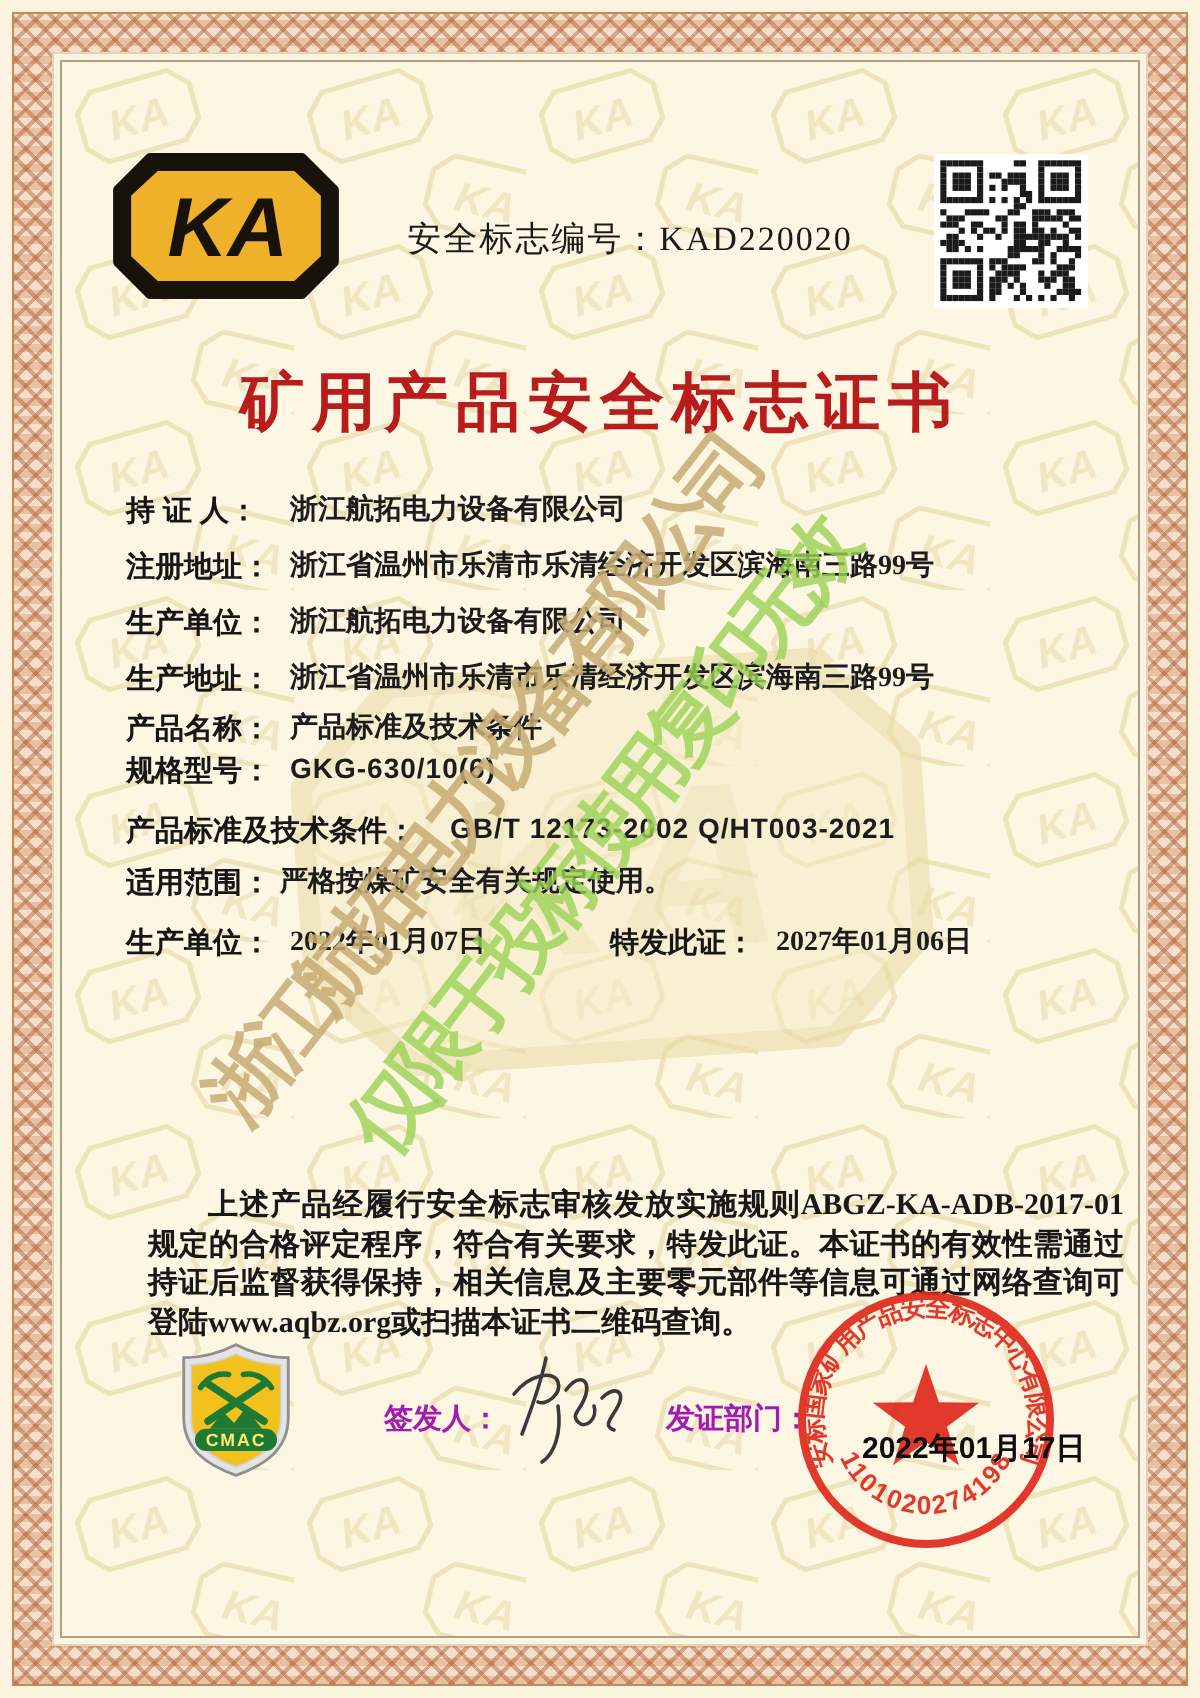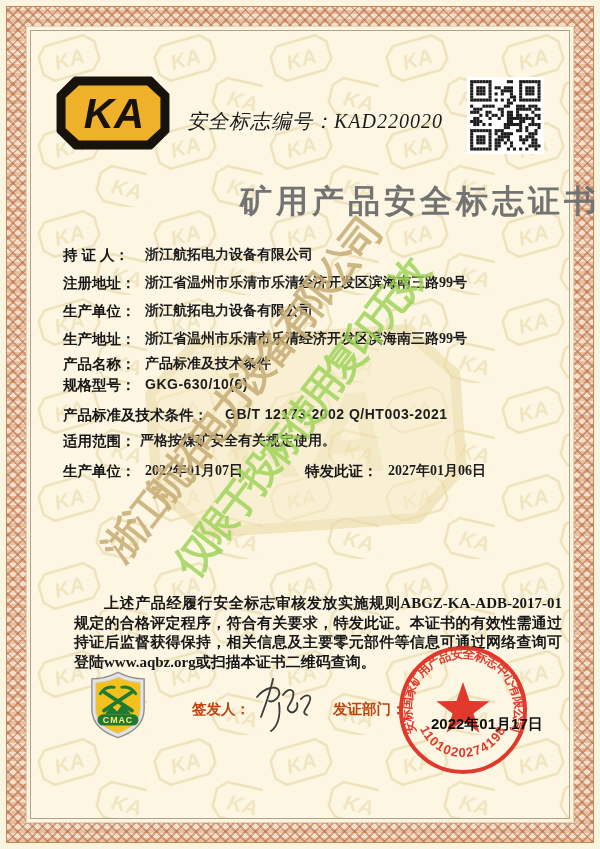--- a/index.html
+++ b/index.html
@@ -13,40 +13,40 @@
       repeating-linear-gradient(0deg, rgba(214,142,94,.35) 0 4px, rgba(247,228,205,.35) 4px 9px);
     z-index:1;}
   .frame-inner{position:absolute;inset:30px;background:#FCF6E2;border:1px solid #AFA28A;
     box-shadow:0 0 0 3px #FBF4DF,0 0 0 4px #E6D3BC;z-index:2;}
   .tiles{position:absolute;inset:0;width:100%;height:100%;}
   .big-ka{position:absolute;left:90px;top:300px;width:370px;height:200px;opacity:.55;
           transform:rotate(-4deg);z-index:0;}
   .layer{position:absolute;z-index:3;}
   
   .ka-logo{left:56px;top:76px;width:114px;height:74px;}
-  .serial{left:150px;top:108px;width:330px;text-align:center;font-size:20px;color:#1a1a1a;
-          letter-spacing:1px;font-style:italic;}
+  .serial{left:150px;top:108px;width:330px;text-align:center;font-size:17px;color:#1a1a1a;
+          letter-spacing:1px;}
   .qr{left:467px;top:77px;width:77px;height:77px;background:#fff;}
   
-  .title{left:0;top:180px;width:600px;text-align:right;font-size:32px;font-weight:bold;
-         color:#737373;letter-spacing:4px;font-family:"Liberation Serif",serif;}
+  .title{left:0;top:180px;width:600px;text-align:center;font-size:32px;font-weight:bold;
+         color:#b91c1c;letter-spacing:4px;font-family:"Liberation Serif",serif;}
   
   .row{position:absolute;left:0;width:488px;height:22px;z-index:3;text-align:center;}
   .lbl{position:absolute;left:63px;white-space:nowrap;font-family:"Liberation Sans",sans-serif;
        font-weight:bold;font-size:14.5px;color:#161616;}
   .val{position:absolute;left:145px;white-space:nowrap;font-family:"Liberation Serif",serif;
        font-weight:bold;font-size:14px;color:#1c1c1c;}
   .sansval{font-family:"Liberation Sans",sans-serif;font-size:14px;letter-spacing:.5px;}
   
   .statement{left:58px;top:578px;width:488px;text-indent:2em;text-align:justify;
              font-weight:bold;font-size:15px;line-height:19.5px;color:#181818;margin:16px;}
   
   .cmac{left:90px;top:670px;width:56px;height:70px;}
   .signer-lbl,.dept-lbl{font-family:"Liberation Sans",sans-serif;font-weight:bold;
-                        font-size:14.5px;color:#c2410c;white-space:nowrap;}
+                        font-size:14.5px;color:#a21caf;white-space:nowrap;}
   .signature{left:248px;top:673px;width:72px;height:62px;}
   
   .stamp{left:397px;top:642px;width:134px;height:134px;z-index:5;opacity:.93;}
   .stamp-date{left:394px;top:715px;width:120px;z-index:6;font-family:"Liberation Sans",sans-serif;
               font-weight:bold;font-size:15px;color:#0e0e0e;white-space:nowrap;margin-left:37px;}
   
   .wm{position:absolute;white-space:nowrap;font-weight:bold;text-align:center;
       font-family:"Liberation Serif",serif;pointer-events:none;}
   .wm-company{left:31px;top:363px;width:420px;font-size:40px;letter-spacing:-5px;
               color:rgba(198,172,115,.85);transform:rotate(-52deg);z-index:4;}

